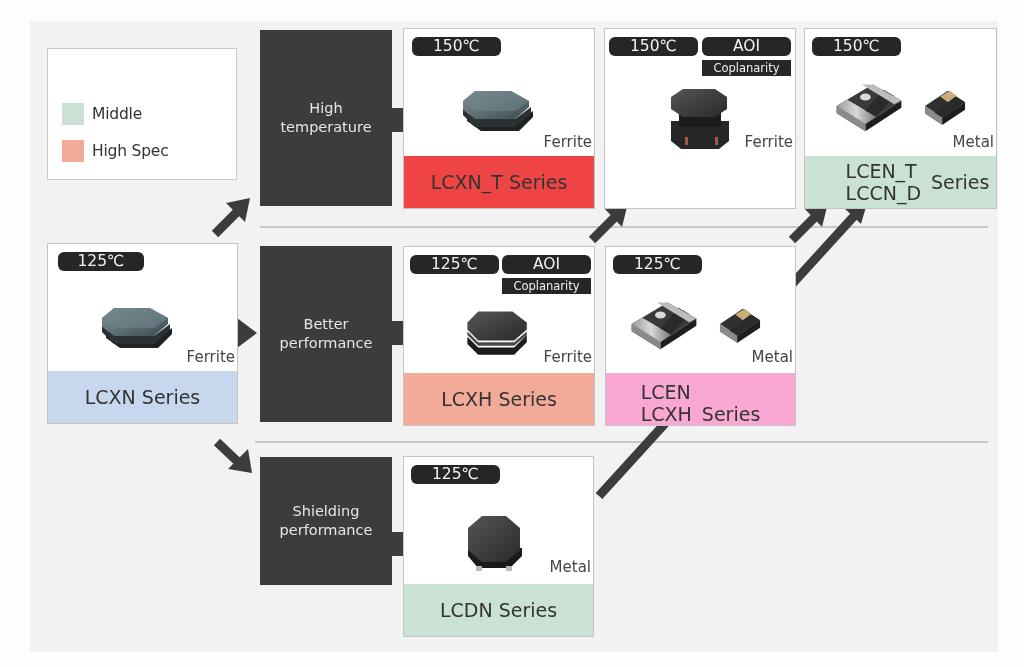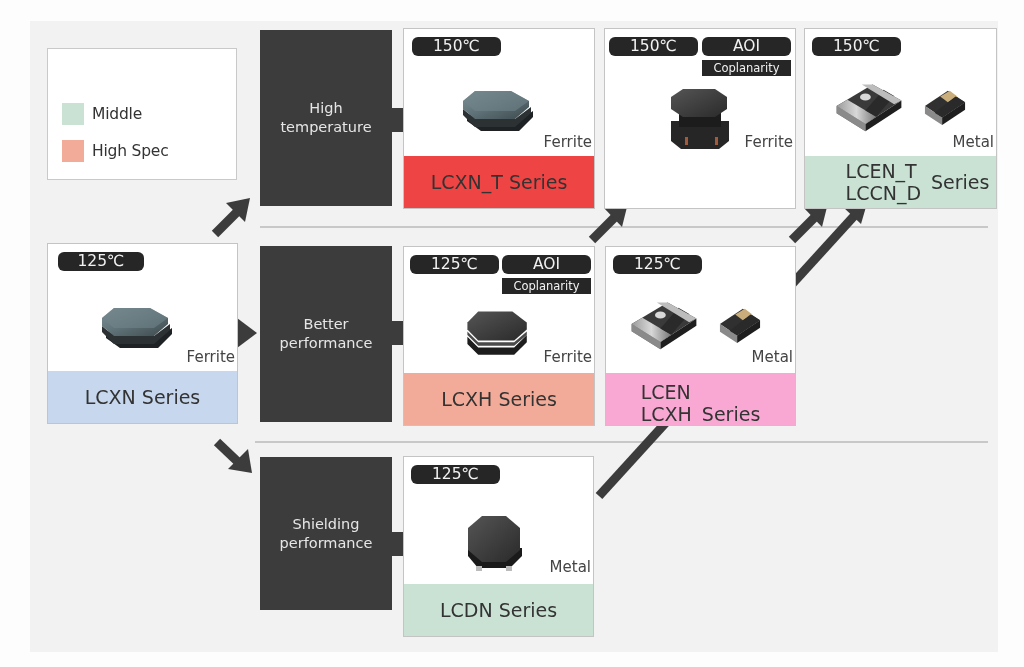--- a/index.html
+++ b/index.html
@@ -92,21 +92,21 @@
     </g>
   </g>
 </svg>
 
 <div class="dark" style="top:30px;height:176px;">
   <span style="width:110px;">High temperature</span>
 </div>
 <div class="dark" style="top:246px;height:176px;">
   <span style="width:110px;">Better performance</span>
 </div>
-<div class="dark" style="top:457px;height:153px;align-items:center;">
+<div class="dark" style="top:457px;height:128px;align-items:center;">
   <span style="width:118px;">Shielding performance</span>
 </div>
 
 <svg width="0" height="0" style="position:absolute">
   <defs>
     <linearGradient id="gFerrite" x1="0" y1="0" x2="1" y2="1">
       <stop offset="0" stop-color="#7d9096"></stop>
         <stop offset="0.5" stop-color="#5e7176"></stop>
         <stop offset="1" stop-color="#3e4a4e"></stop>
     </linearGradient>

